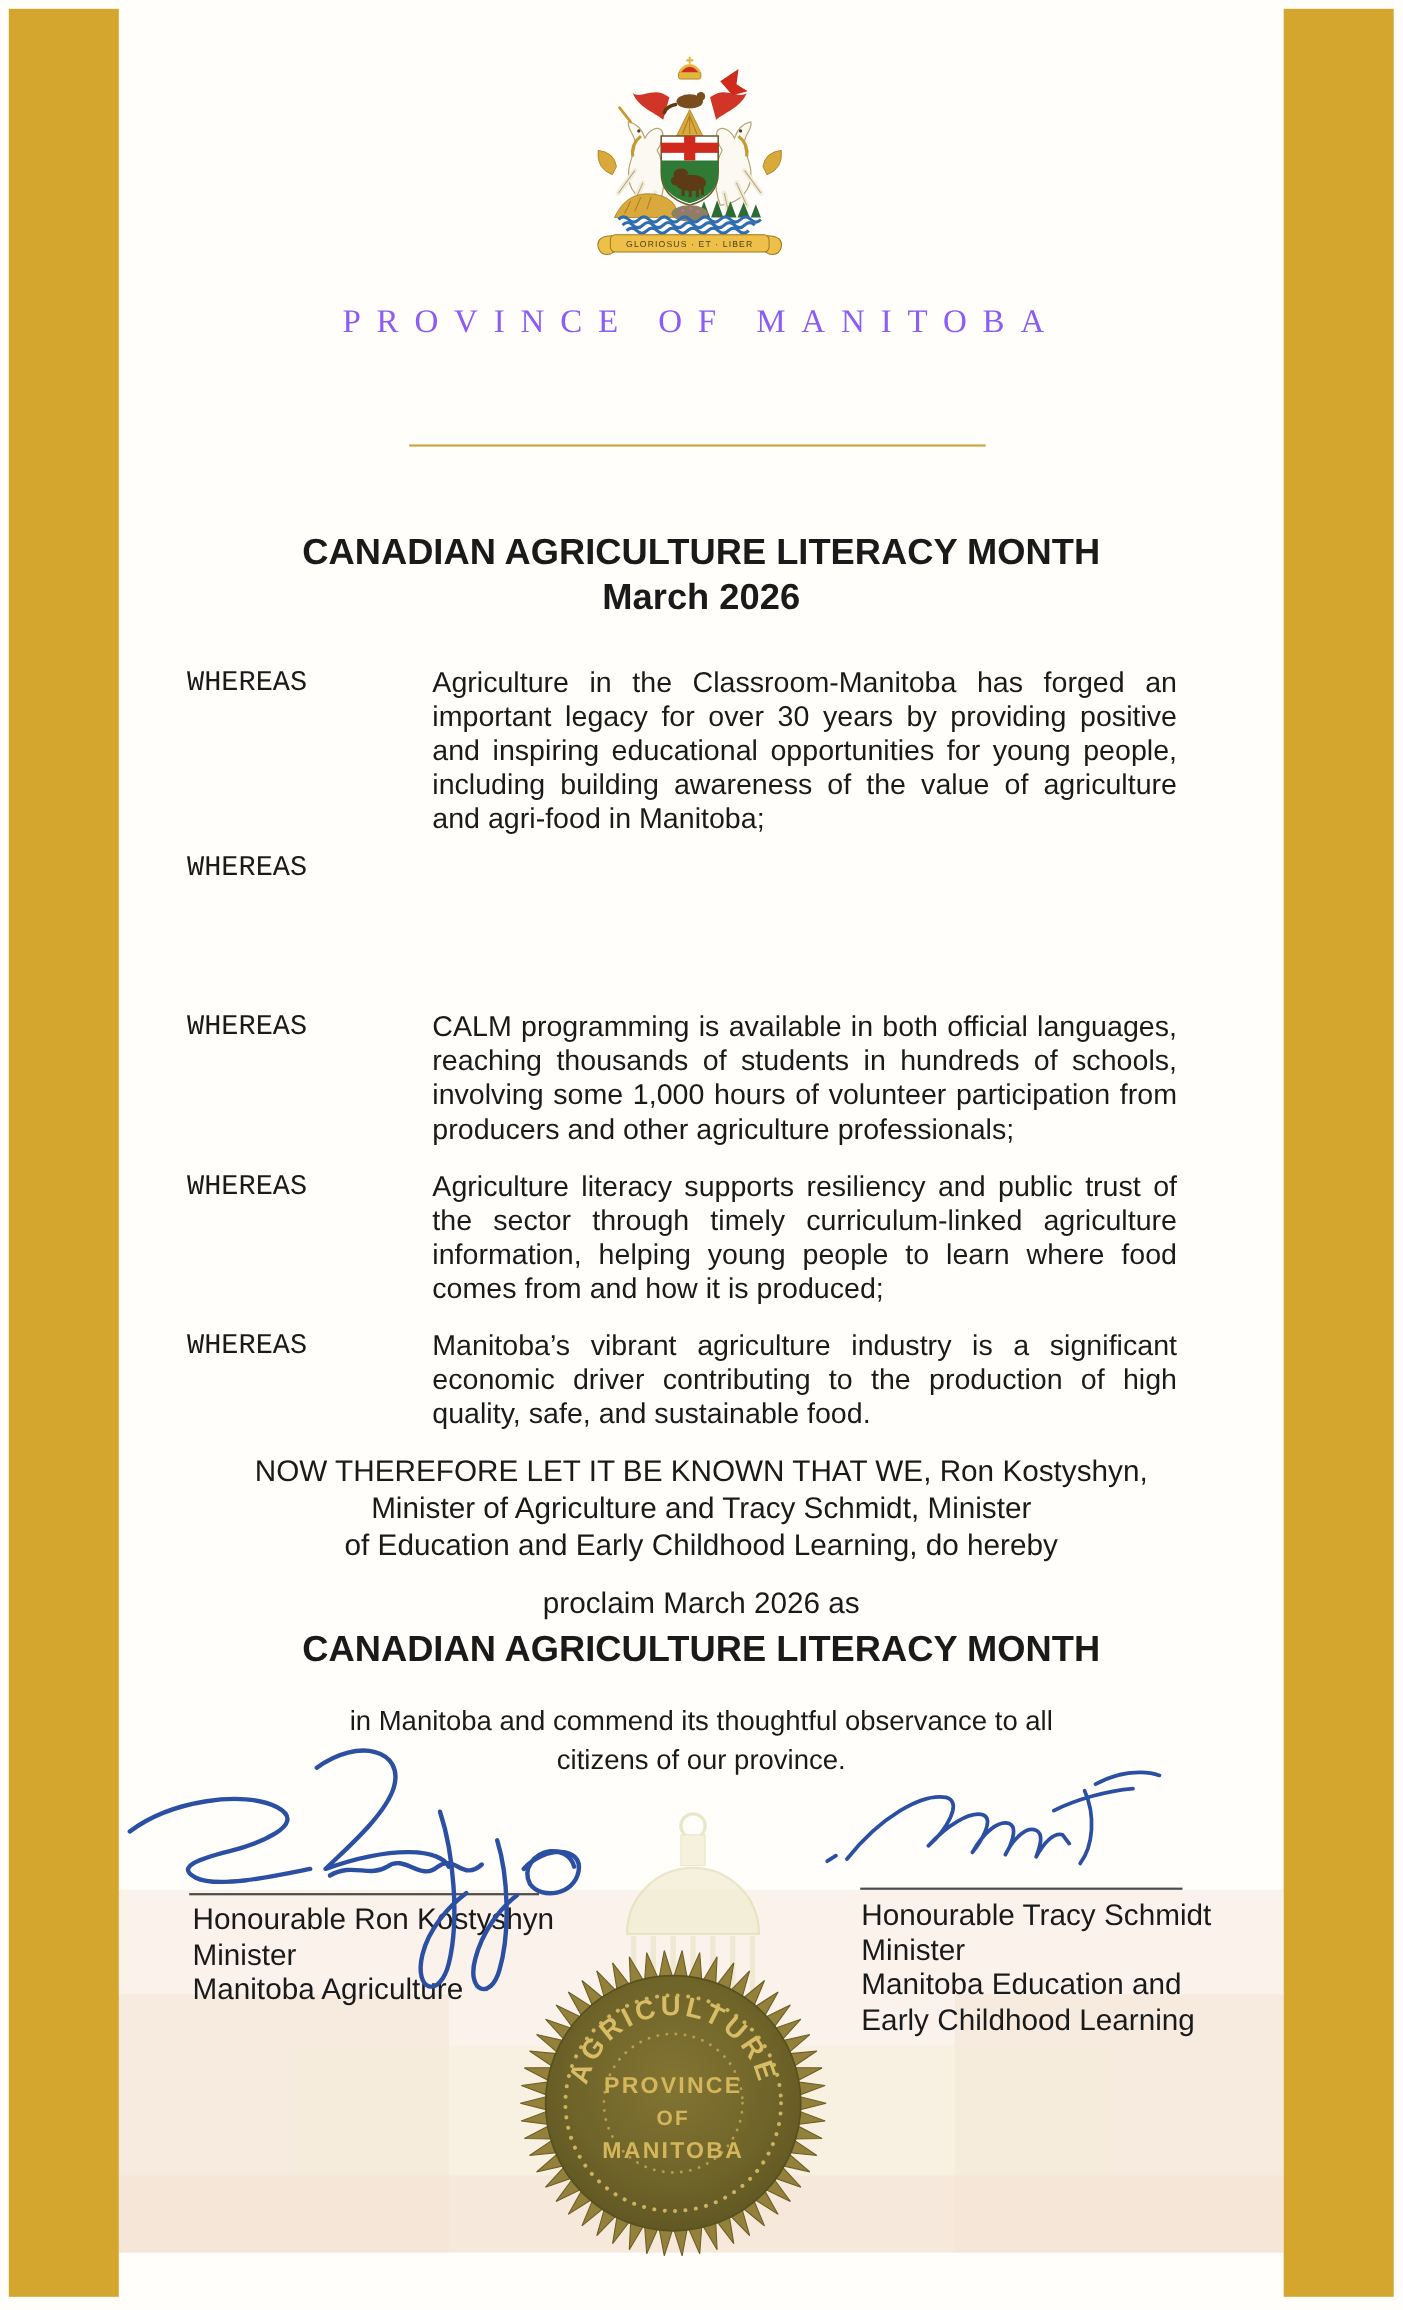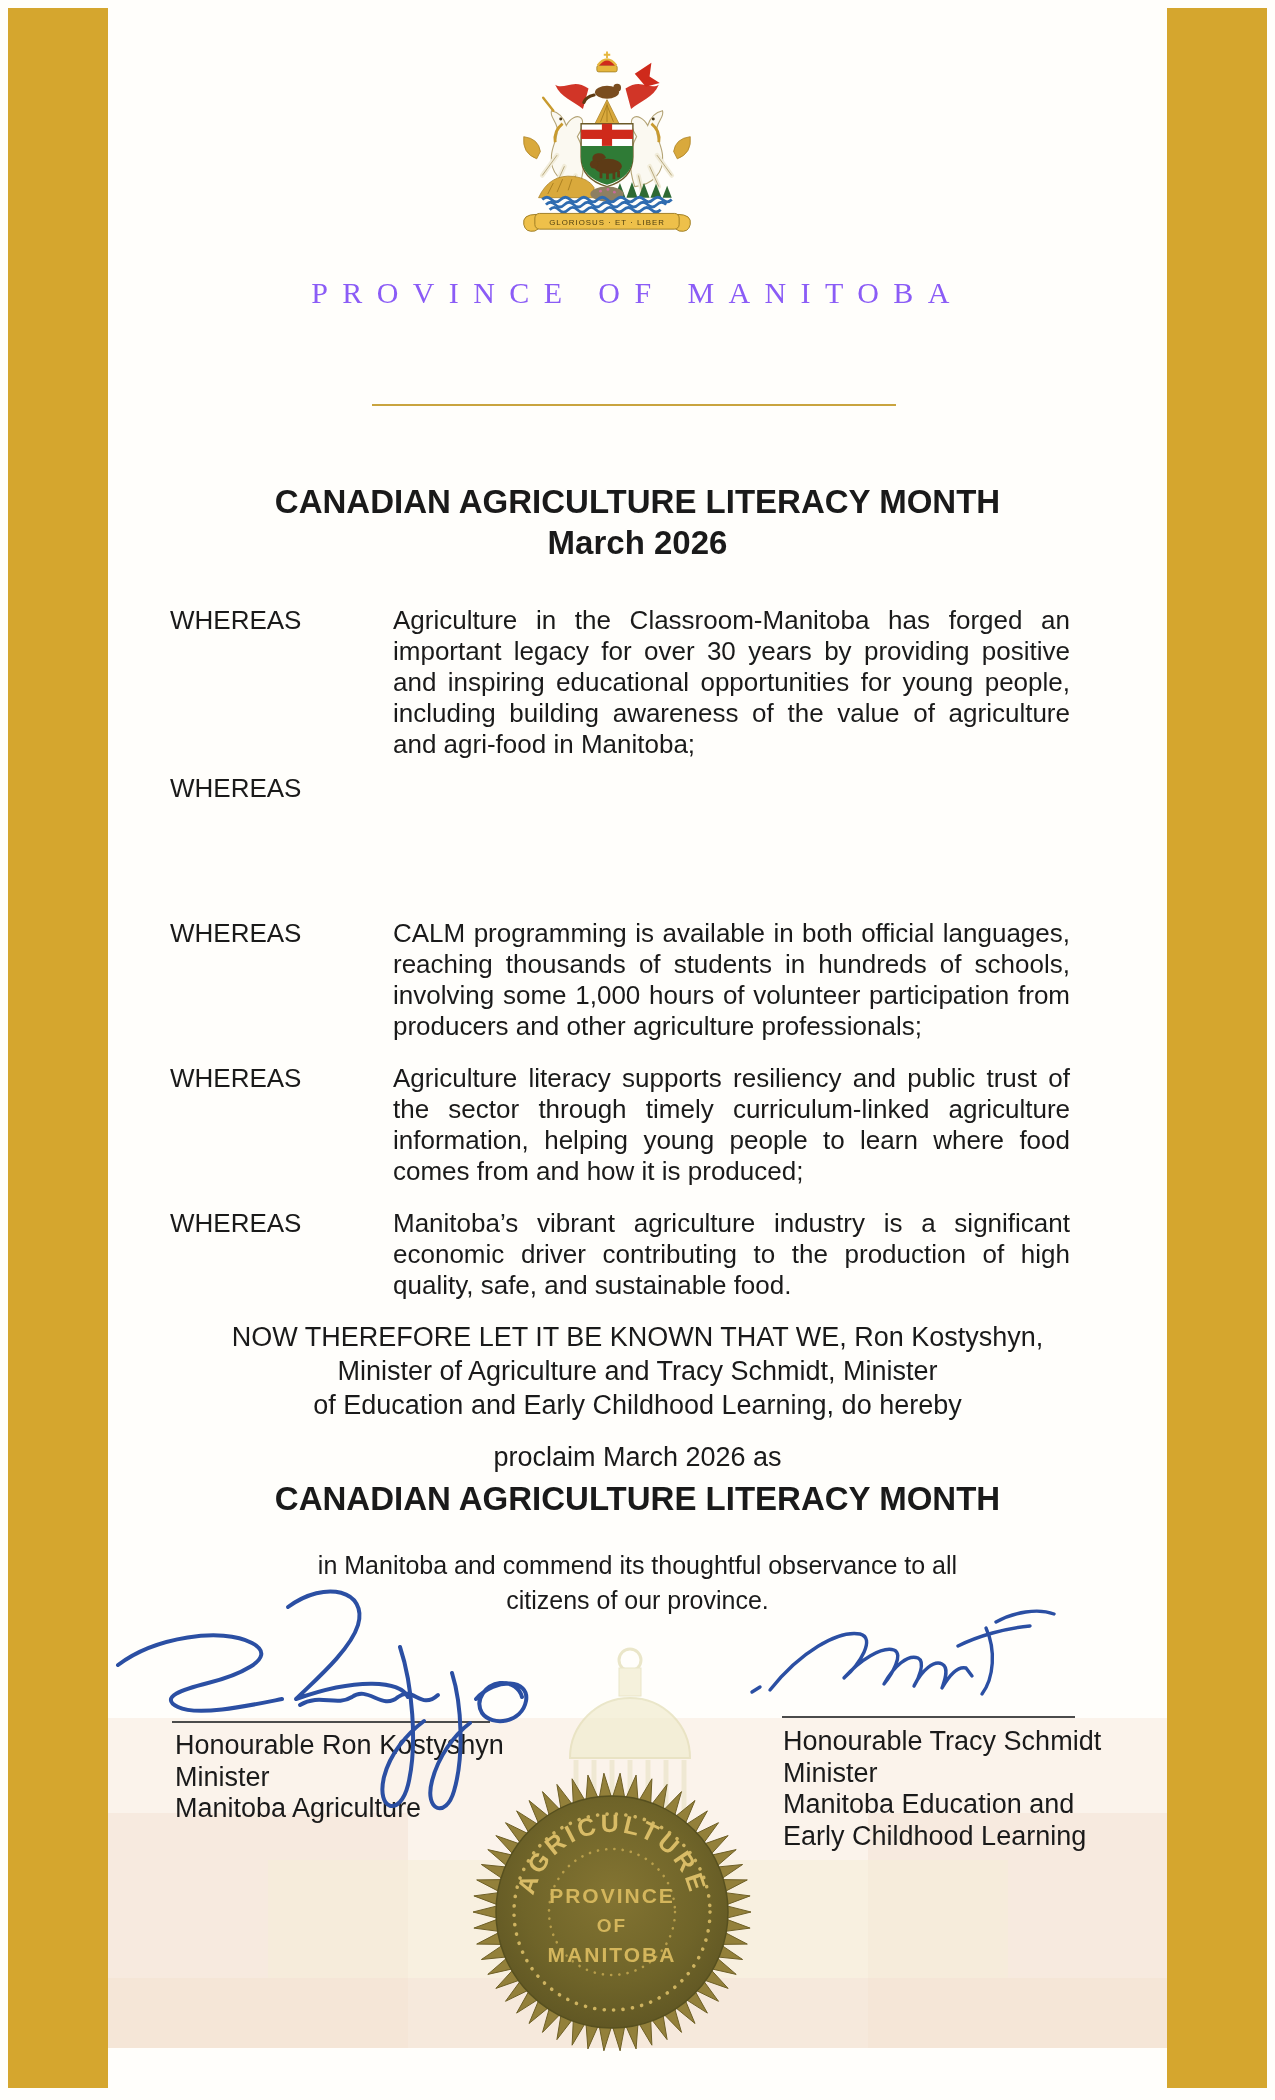--- a/index.html
+++ b/index.html
@@ -11,32 +11,32 @@
   .abs{position:absolute;}
   .center{left:108px;right:108px;text-align:center;}
   .province{top:276px;font-family:"Liberation Serif",serif;font-size:30px;letter-spacing:.48em;
             color:#8b5cf6;z-index:2;}
   .procl{top:314px;font-family:"Liberation Serif",serif;font-size:84px;letter-spacing:.38em;
          color:#c39a33;font-weight:400;z-index:2;white-space:nowrap;}
   .underline{top:404px;left:372px;width:524px;height:2px;background:#c9a43f;z-index:2;}
   .subject{top:483px;font-size:33px;font-weight:bold;z-index:2;}
   .subdate{top:524px;font-size:33px;font-weight:bold;z-index:2;}
   .clauseRow{position:absolute;left:170px;width:900px;display:flex;z-index:2;}
-  .clabel{flex:0 0 223px;font-size:26px;line-height:31px;}
+  .clabel{flex:0 0 223px;font-size:26px;line-height:31px;font-family:Liberation Mono, monospace;}
   .ctext{flex:1;font-size:26px;line-height:31px;text-align:justify;}
   .tline{font-size:27px;line-height:34px;z-index:2;}
   .subject2{top:1480px;font-size:33px;font-weight:bold;z-index:2;}
   .cline{font-size:25px;line-height:35px;z-index:2;}
   .sigrule{position:absolute;height:2px;background:#4b4b4b;z-index:2;}
   .sigblock{position:absolute;font-size:27px;line-height:31.5px;z-index:2;}
   .wm{position:absolute;left:108px;top:1598px;width:1059px;height:450px;overflow:hidden;z-index:0;}
   .sealwrap{position:absolute;left:472px;top:1772px;width:280px;height:280px;z-index:3;}
   .ink{z-index:4;}
   svg text{font-family:"Liberation Sans",sans-serif;}
-  .crestwrap{position:absolute;left:496px;top:46px;width:222px;z-index:2;text-align:center;}
+  .crestwrap{position:absolute;left:516px;top:46px;width:222px;z-index:2;text-align:center;}
 </style>
 </head>
 <body>
 
 <div id="page">
 
   <div class="band left"></div>
   <div class="band right"></div>
 
   <div class="wm">

